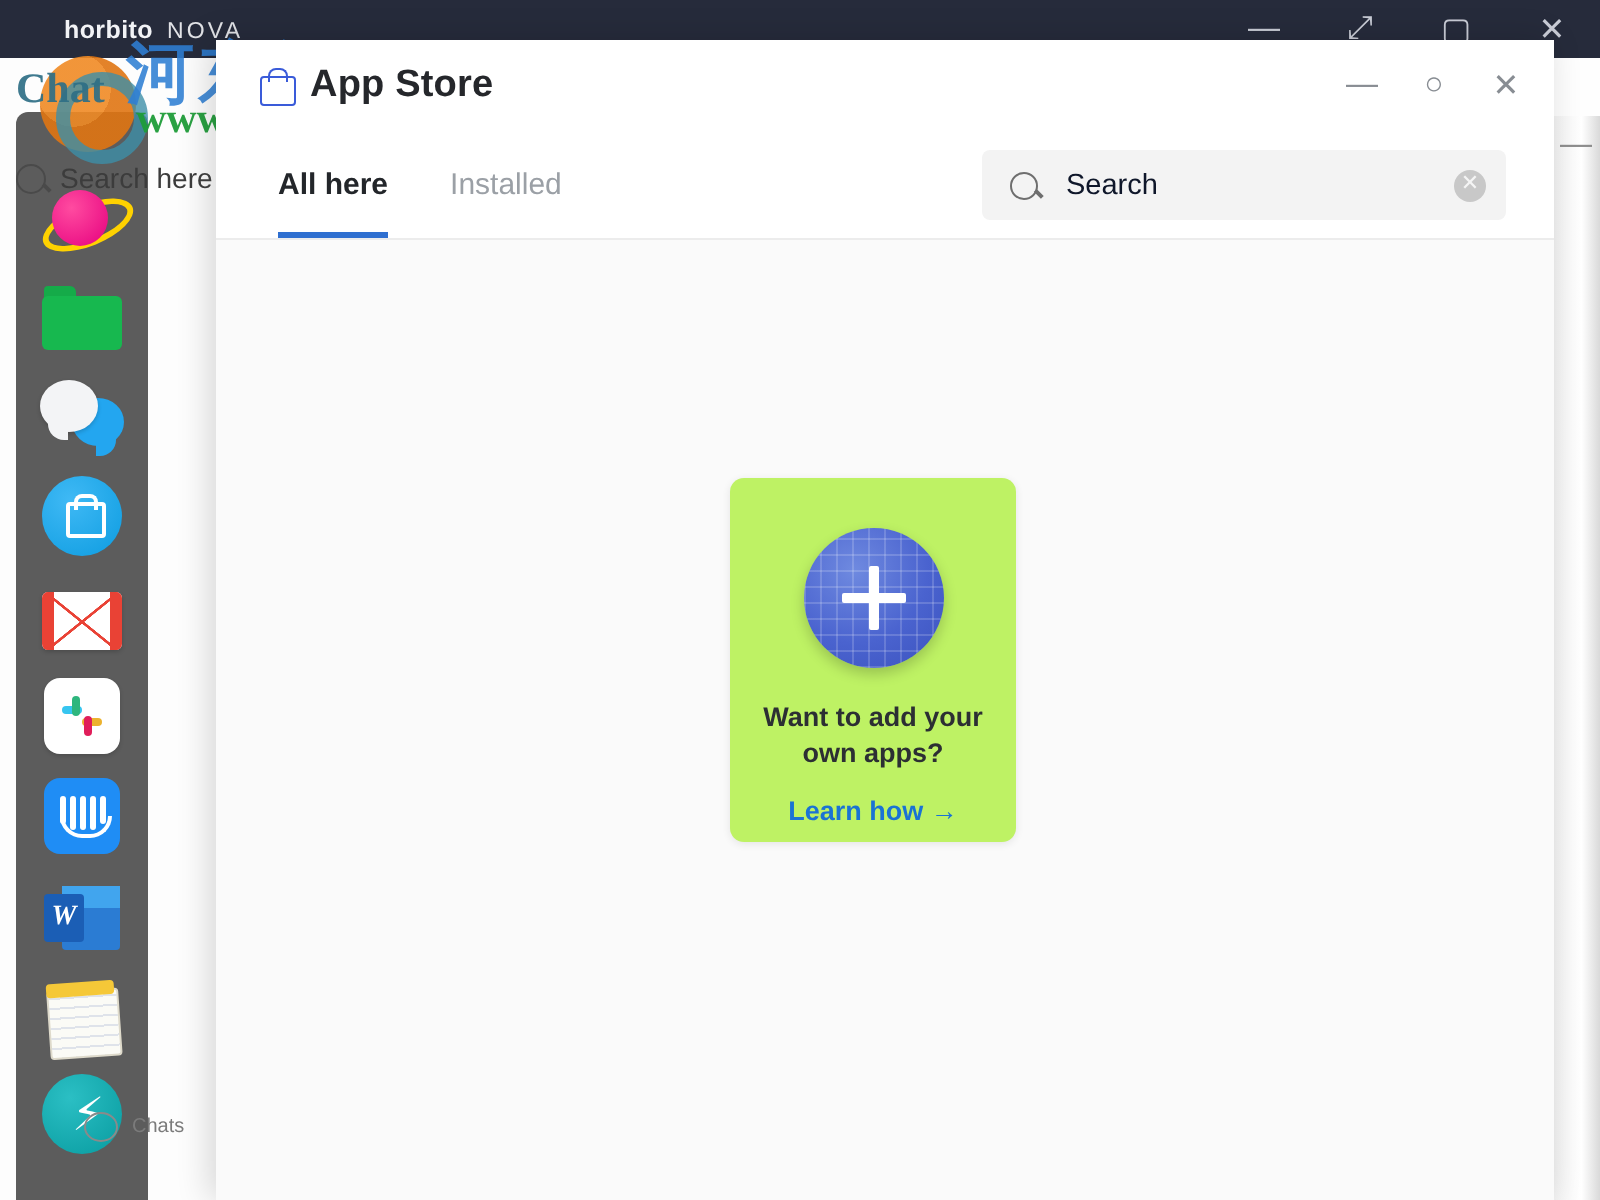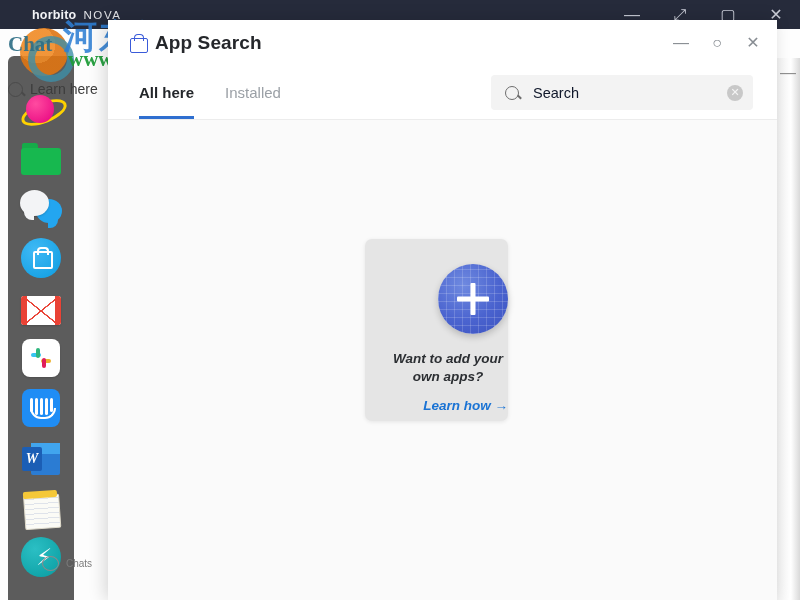--- a/index.html
+++ b/index.html
@@ -130,23 +130,23 @@
   #as-search .mag:after{content:"";position:absolute;width:5px;height:1.7px;background:#6e6e6e;
      transform:rotate(45deg);right:-4px;bottom:1px;}
   #as-search .ph{margin-left:14px;color:#0f172a;font-size:14.5px;flex:1;}
   #as-clear{
     width:16px;height:16px;border-radius:50%;background:#c8c8c8;color:#f5f5f5;font-size:11px;
     display:flex;align-items:center;justify-content:center;line-height:1;flex:none;
   }
 
   #as-body{flex:1;background:#fafafa;position:relative;overflow:hidden;}
   #add-card{
-    position:absolute;left:257px;top:119px;width:143px;height:182px;background:#e5e5e5;
+    position:absolute;left:257px;top:119px;width:143px;height:182px;background:#bef264;
     border-radius:7px;box-shadow:0 1px 4px rgba(0,0,0,.09);
-    display:flex;flex-direction:column;align-items:flex-end;font-style:italic;
+    display:flex;flex-direction:column;align-items:center;
   }
   #add-globe{
     margin-top:25px;width:70px;height:70px;border-radius:50%;
     background:
       repeating-linear-gradient(0deg,rgba(255,255,255,.17) 0 1px,transparent 1px 8px),
       repeating-linear-gradient(90deg,rgba(255,255,255,.17) 0 1px,transparent 1px 8px),
       radial-gradient(circle at 36% 30%,#6f8ae0 0%,#4a63cf 55%,#3b52be 100%);
     box-shadow:0 3px 7px rgba(0,0,0,.2);position:relative;
   }
   #add-globe .pv{position:absolute;left:50%;top:50%;width:5px;height:32px;background:#fff;
@@ -222,21 +222,21 @@
     <div class="bg-ghost" id="bg-ghost-2">ts"</div>
     <div id="bg-right-strip"></div>
     <div id="bg-divider"></div>
     <div id="bg-min">—</div>
   </div>
 
   <div id="dock"></div>
 
   <div id="dock-search">
     <span class="mag"></span>
-    <span class="ph">Learn here</span>
+    <span class="ph">Search here</span>
   </div>
 
   <div class="dock-icon" style="top:88px">
     <span class="ico-planet">
         <i class="r"></i>
         <i class="p"></i>
       </span>
   </div>
   <div class="dock-icon" style="top:137px">
     <span class="ico-folder">
@@ -329,21 +329,21 @@
 </div>
 
 <div id="appstore">
 
   <div id="as-titlebar">
     <div id="as-title-wrap">
       <span id="as-bag">
           <i class="handle"></i>
           <i class="body"></i>
         </span>
-      <span id="as-title">App Search</span>
+      <span id="as-title">App Store</span>
     </div>
     <div id="as-winctrl">
       <div class="wbtn">—</div>
       <div class="wbtn">○</div>
       <div class="wbtn">✕</div>
     </div>
   </div>
 
   <div id="as-toolbar">
     <div class="as-tab active">All here</div>

